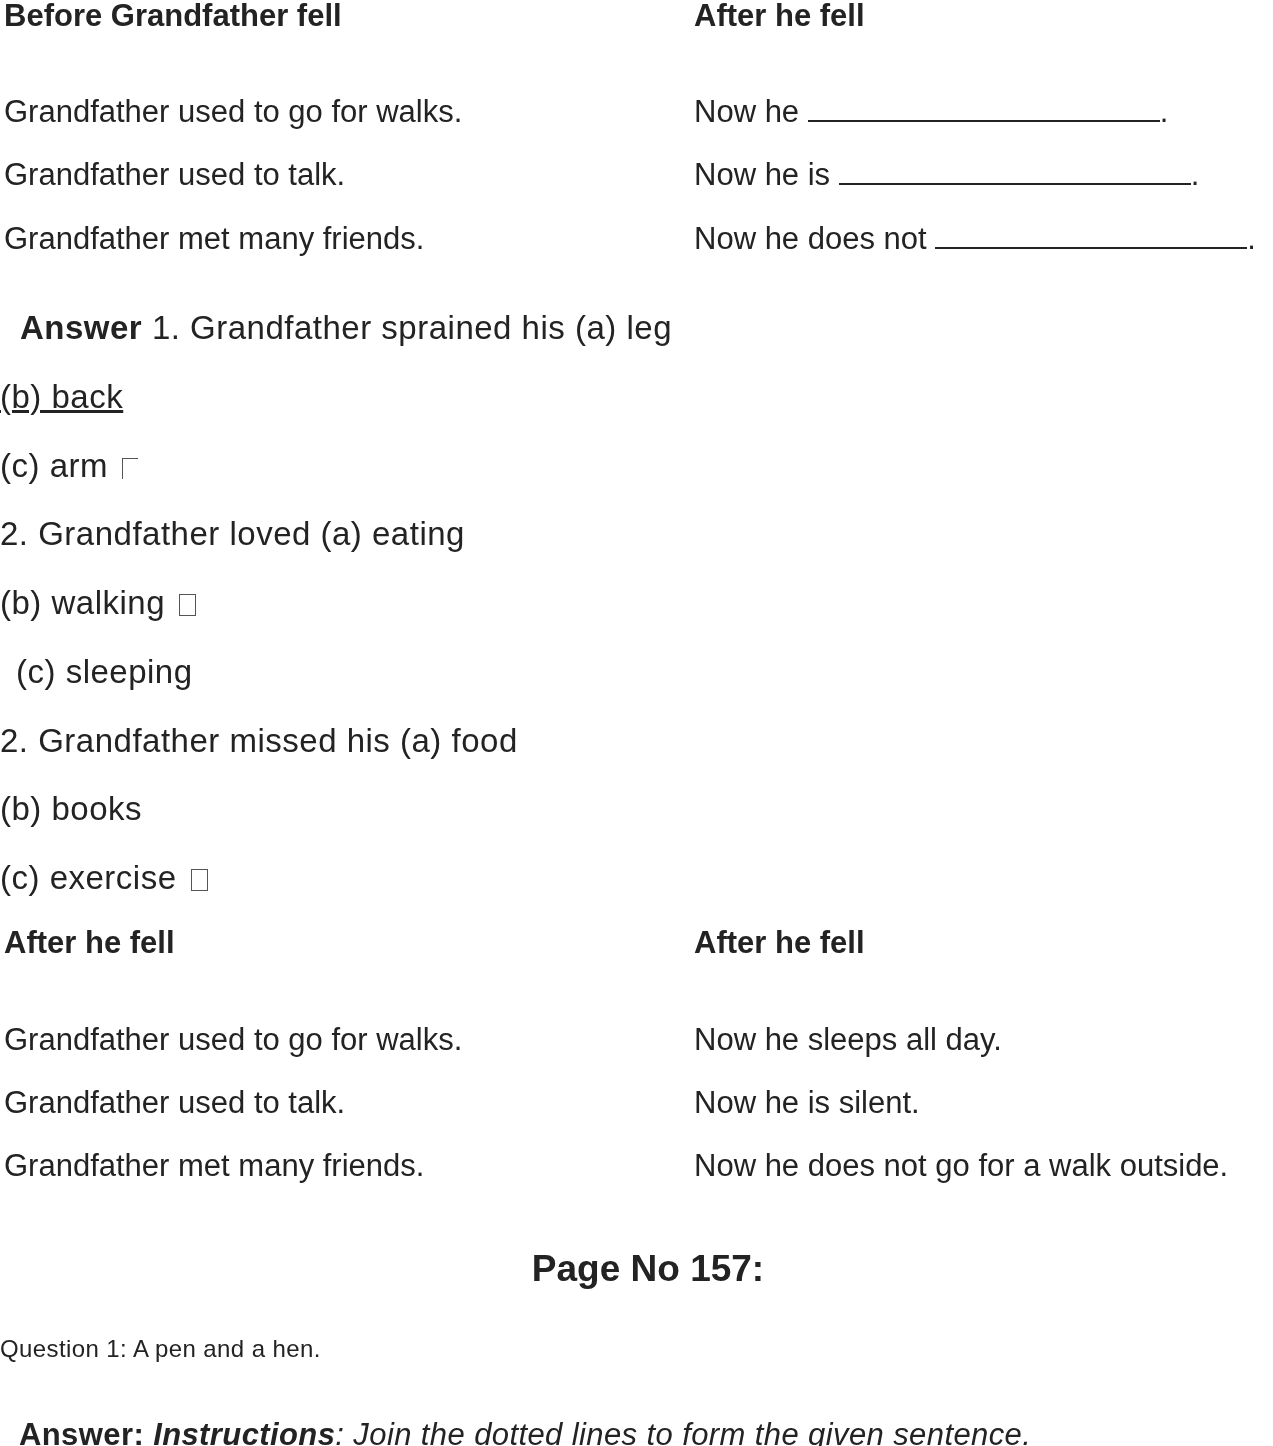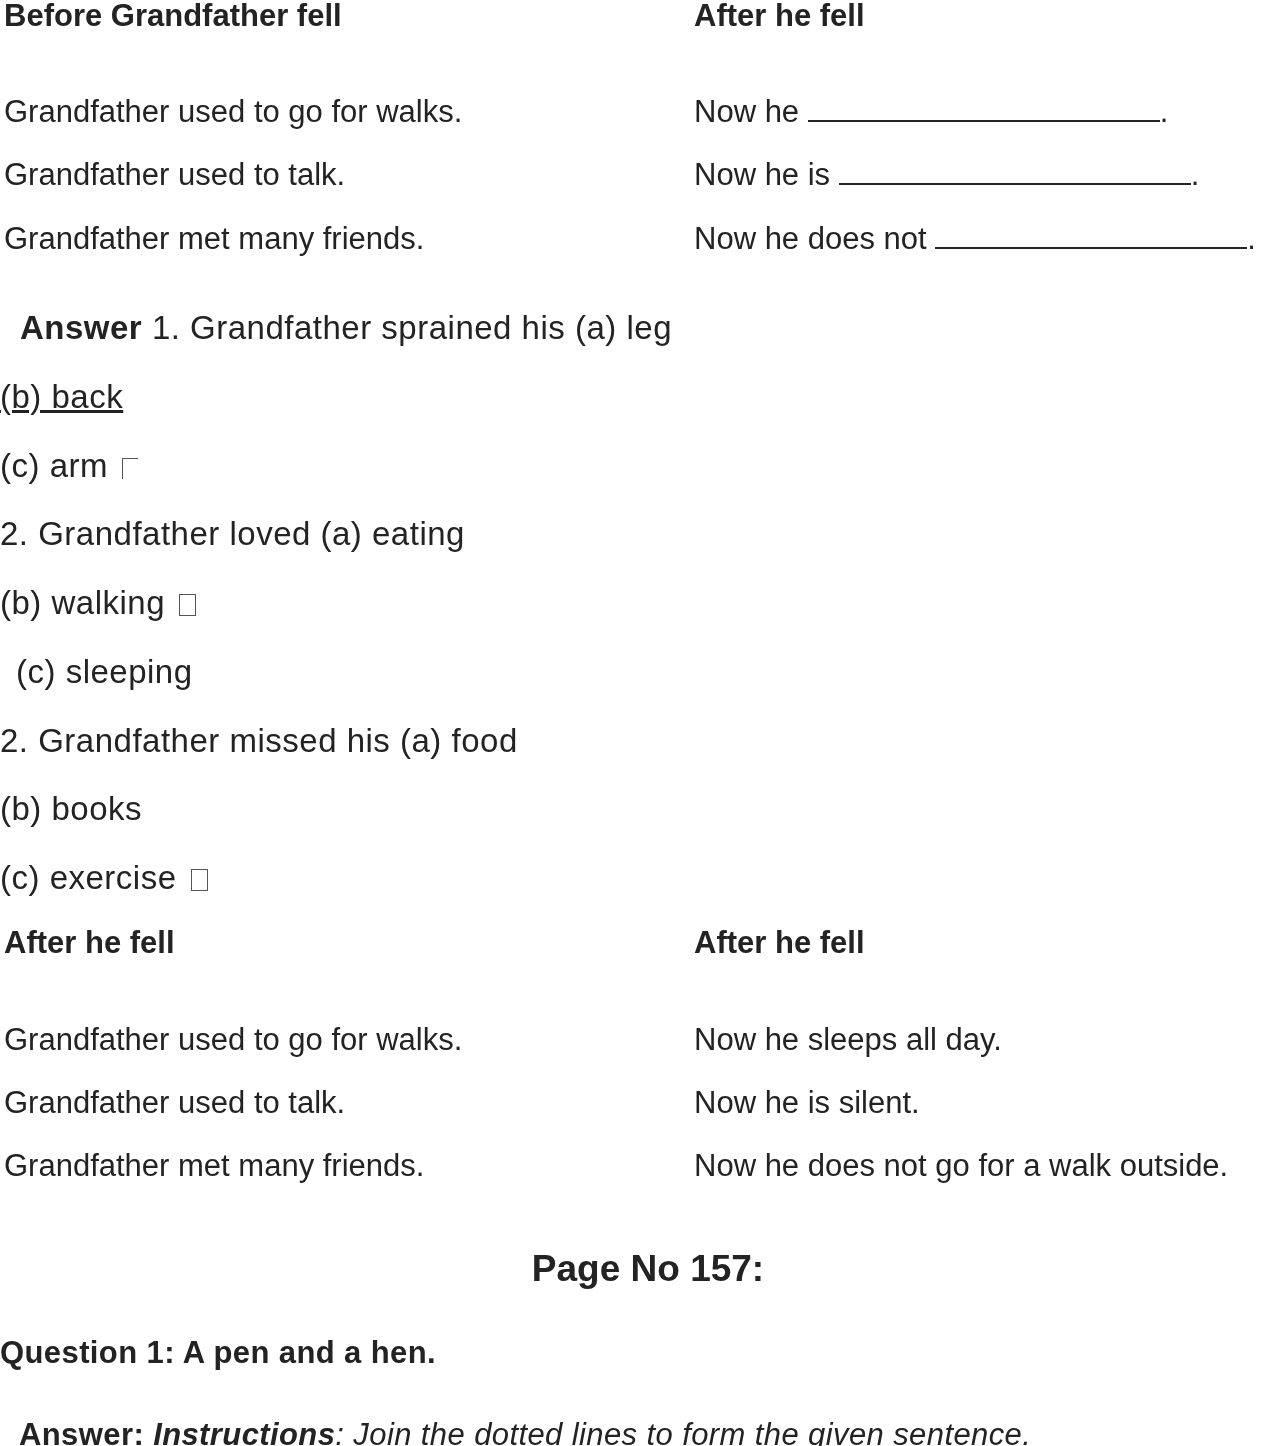--- a/index.html
+++ b/index.html
@@ -9,21 +9,21 @@
     }
     .abs { position: absolute; white-space: nowrap; line-height: 1; }
     .hd { font-weight: bold; font-size: 31px; }
     .tx { font-size: 31px; margin-top: 8px; }
     .ans { font-size: 33px; letter-spacing: 0.5px; }
     .blank { display: inline-block; border-bottom: 2px solid #232323; height: 1px; vertical-align: baseline; }
     .ul { text-underline-offset: 4px; text-decoration-thickness: 2px; }
     .box { display: inline-block; width: 15px; height: 20px; border: 1px solid #555; border-right: none; border-bottom: none; margin-left: 14px; vertical-align: -2px; }
     .box.full { border: 1px solid #555; }
     .page-no { font-weight: bold; font-size: 37px; }
-    .q { font-weight: bold; font-size: 31px; letter-spacing: 0.4px; }
+    .q { font-weight: normal; font-size: 24px; letter-spacing: 0.4px; }
     .ital { font-style: italic; }
   </style>
 </head>
 <body>
 
 <div class="abs hd" style="left:4px; top:0px;">Before Grandfather fell</div>
 <div class="abs hd" style="left:694px; top:0px;">After he fell</div>
 
 <div class="abs tx" style="left:4px; top:88px;">Grandfather used to go for walks.</div>
 <div class="abs tx" style="left:694px; top:88px;">

